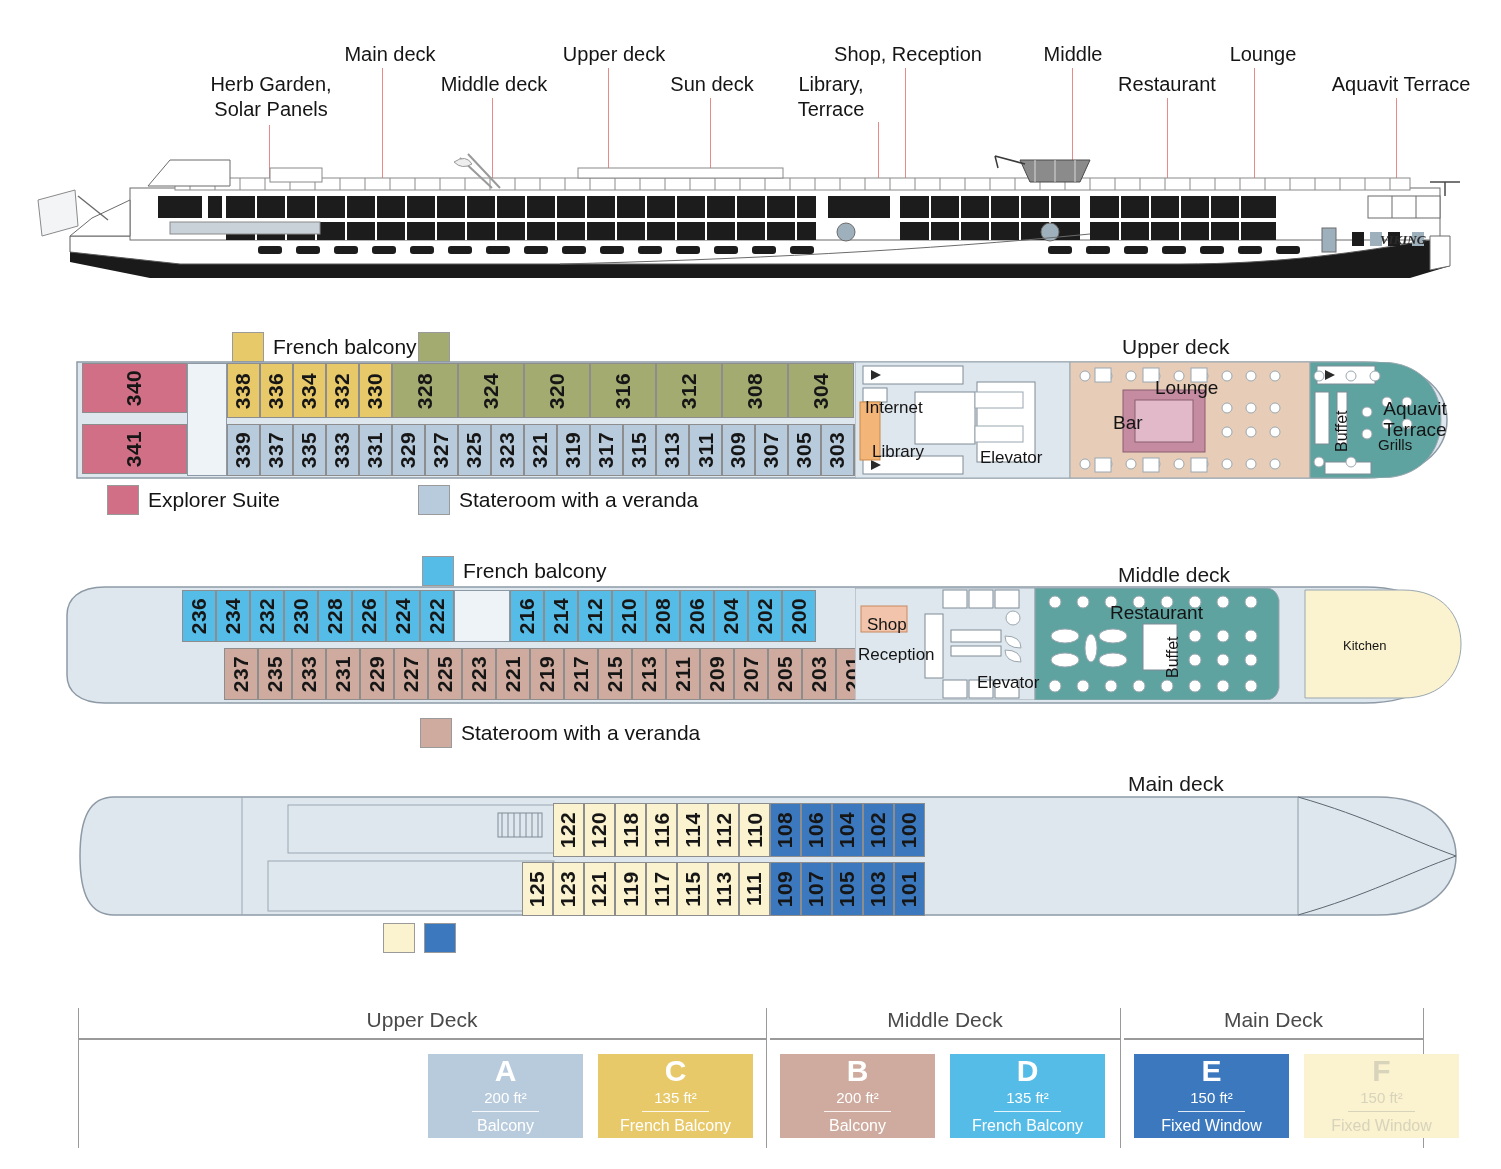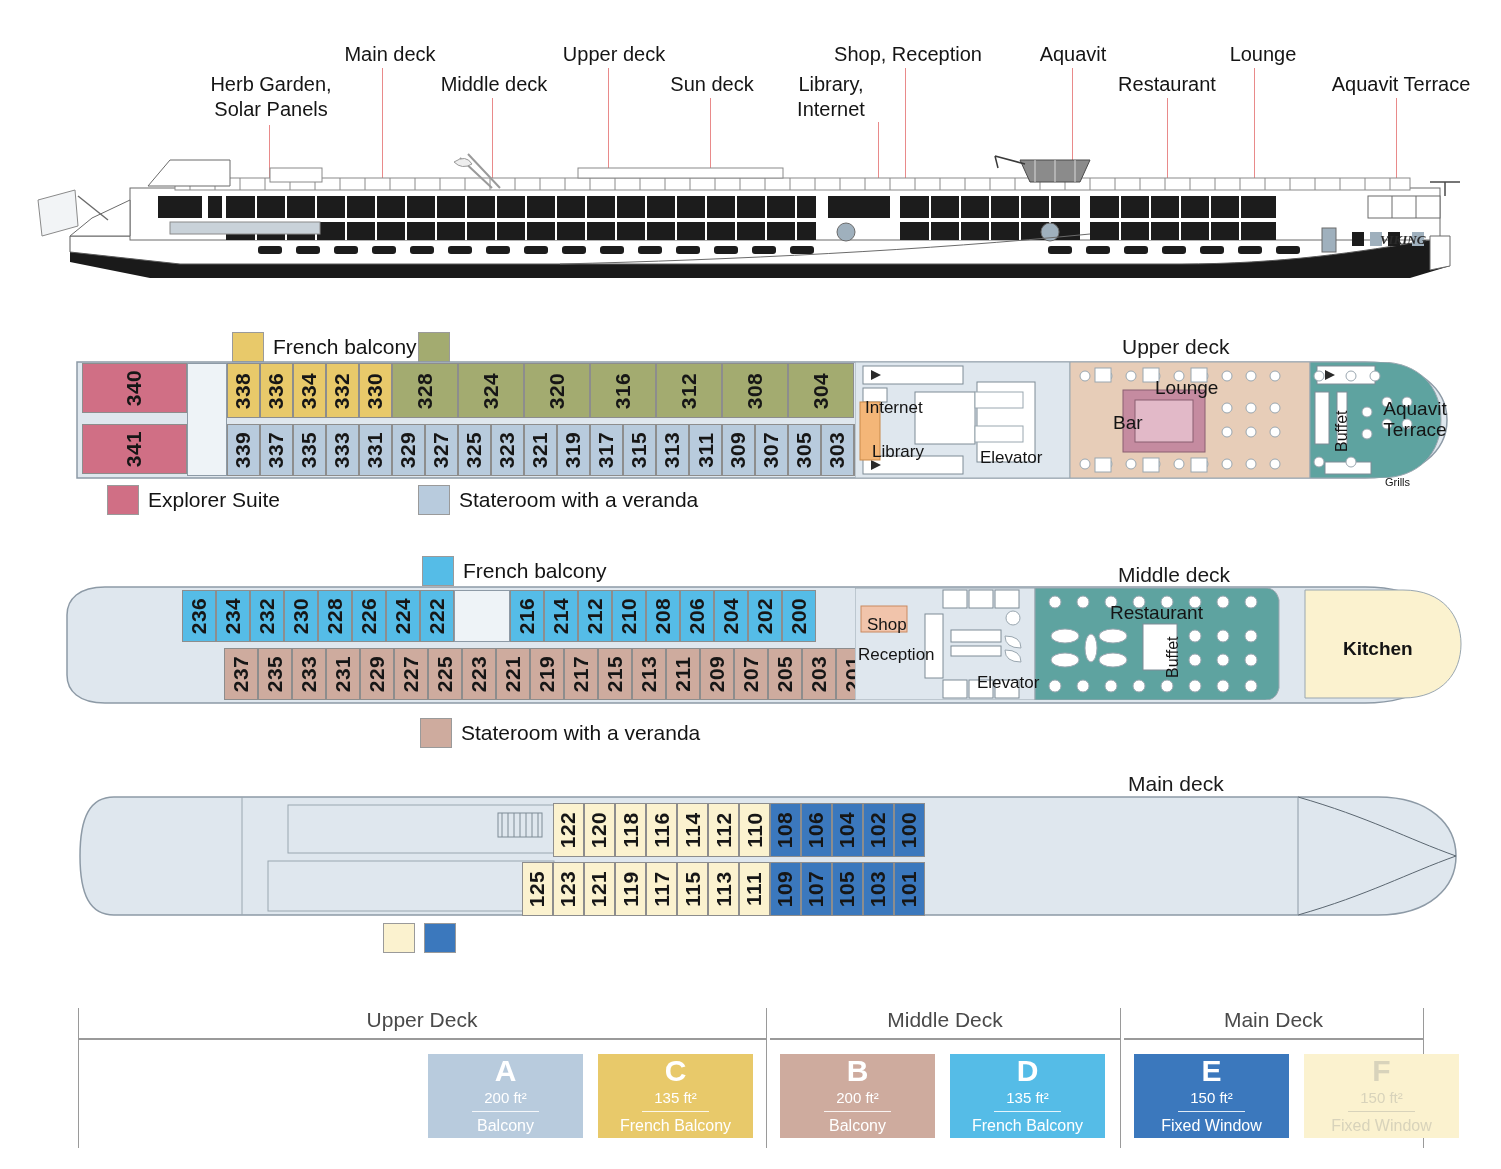--- a/index.html
+++ b/index.html
@@ -74,25 +74,25 @@
     <div class="leader" style="left: 269px; top: 125px; height: 60px;"></div>
     <div class="callout" style="left: 330px; top: 42px; width: 120px;">Main deck</div>
     <div class="leader" style="left: 382px; top: 68px; height: 118px;"></div>
     <div class="callout" style="left: 424px; top: 72px; width: 140px;">Middle deck</div>
     <div class="leader" style="left: 492px; top: 98px; height: 90px;"></div>
     <div class="callout" style="left: 549px; top: 42px; width: 130px;">Upper deck</div>
     <div class="leader" style="left: 608px; top: 68px; height: 120px;"></div>
     <div class="callout" style="left: 657px; top: 72px; width: 110px;">Sun deck</div>
     <div class="leader" style="left: 710px; top: 98px; height: 90px;"></div>
     <div class="callout" style="left: 783px; top: 72px; width: 96px;">Library,
-Internet</div>
+Terrace</div>
     <div class="leader" style="left: 878px; top: 122px; height: 86px;"></div>
     <div class="callout" style="left: 824px; top: 42px; width: 168px;">Shop, Reception</div>
     <div class="leader" style="left: 905px; top: 68px; height: 143px;"></div>
-    <div class="callout" style="left: 1033px; top: 42px; width: 80px;">Aquavit</div>
+    <div class="callout" style="left: 1033px; top: 42px; width: 80px;">Middle</div>
     <div class="leader" style="left: 1072px; top: 68px; height: 100px;"></div>
     <div class="callout" style="left: 1107px; top: 72px; width: 120px;">Restaurant</div>
     <div class="leader" style="left: 1167px; top: 98px; height: 115px;"></div>
     <div class="callout" style="left: 1218px; top: 42px; width: 90px;">Lounge</div>
     <div class="leader" style="left: 1254px; top: 68px; height: 150px;"></div>
     <div class="callout" style="left: 1317px; top: 72px; width: 168px;">Aquavit Terrace</div>
     <div class="leader" style="left: 1396px; top: 98px; height: 118px;"></div>
   </div>
 
 <svg id="ship-profile" class="abs" style="left:30px;top:140px;" width="1450" height="150" viewBox="0 0 1450 150">
@@ -486,21 +486,21 @@
   </g>
 </svg>
 
 <div class="room-label" style="left:865px;top:398px;">Internet</div>
 <div class="room-label" style="left:872px;top:442px;">Library</div>
 <div class="room-label" style="left:980px;top:448px;">Elevator</div>
 <div class="room-label" style="left:1155px;top:377px;font-size:19px;">Lounge</div>
 <div class="room-label" style="left:1113px;top:412px;font-size:19px;">Bar</div>
 <div class="room-label vert" style="left:1333px;top:452px;font-size:16px;">Buffet</div>
 <div class="room-label" style="left:1376px;top:398px;font-size:19px;width:78px;white-space:normal;text-align:center;line-height:21px;">Aquavit Terrace</div>
-<div class="room-label" style="left:1378px;top:476px;font-size:11px;margin-left:7px;">Grills</div>
+<div class="room-label" style="left:1378px;top:436px;font-size:15px;">Grills</div>
 
 <div class="legend-row" style="left:107px;top:485px;">
   <div class="legend-swatch" style="background:#d06f85;"></div>
   <div class="legend-label">Explorer Suite</div>
 </div>
 <div class="legend-row" style="left:418px;top:485px;">
   <div class="legend-swatch" style="background:#b8cbdd;"></div>
   <div class="legend-label">Stateroom with a veranda</div>
 </div>
 
@@ -676,21 +676,21 @@
   </g>
 
   <path d="M 450 2 L 548 2 C 588 2 606 28 606 56 C 606 84 588 110 548 110 L 450 110 Z" fill="#fbf2cf" stroke="#9aa7b0"></path>
 </svg>
 
 <div class="room-label" style="left:867px;top:615px;">Shop</div>
 <div class="room-label" style="left:858px;top:645px;">Reception</div>
 <div class="room-label" style="left:977px;top:673px;">Elevator</div>
 <div class="room-label" style="left:1110px;top:602px;font-size:19px;">Restaurant</div>
 <div class="room-label vert" style="left:1164px;top:678px;font-size:16px;">Buffet</div>
-<div class="room-label" style="left:1343px;top:638px;font-size:19px;font-weight:bold;">Kitchen</div>
+<div class="room-label" style="left:1343px;top:638px;font-size:13px;">Kitchen</div>
 
 <div class="legend-row" style="left:420px;top:718px;">
   <div class="legend-swatch" style="background:#ceab9e;"></div>
   <div class="legend-label">Stateroom with a veranda</div>
 </div>
 
 <div class="deck-title" style="left:1128px;top:772px;">Main deck</div>
 
 <svg class="abs" style="left:78px;top:795px;" width="1390" height="122">
   <path d="M 36 2 L 1300 2 C 1352 2 1378 30 1378 61 C 1378 92 1352 120 1300 120 L 36 120 C 12 120 2 100 2 61 C 2 22 12 2 36 2 Z" fill="#dfe7ee" stroke="#8d9aa6" stroke-width="1.5"></path>

